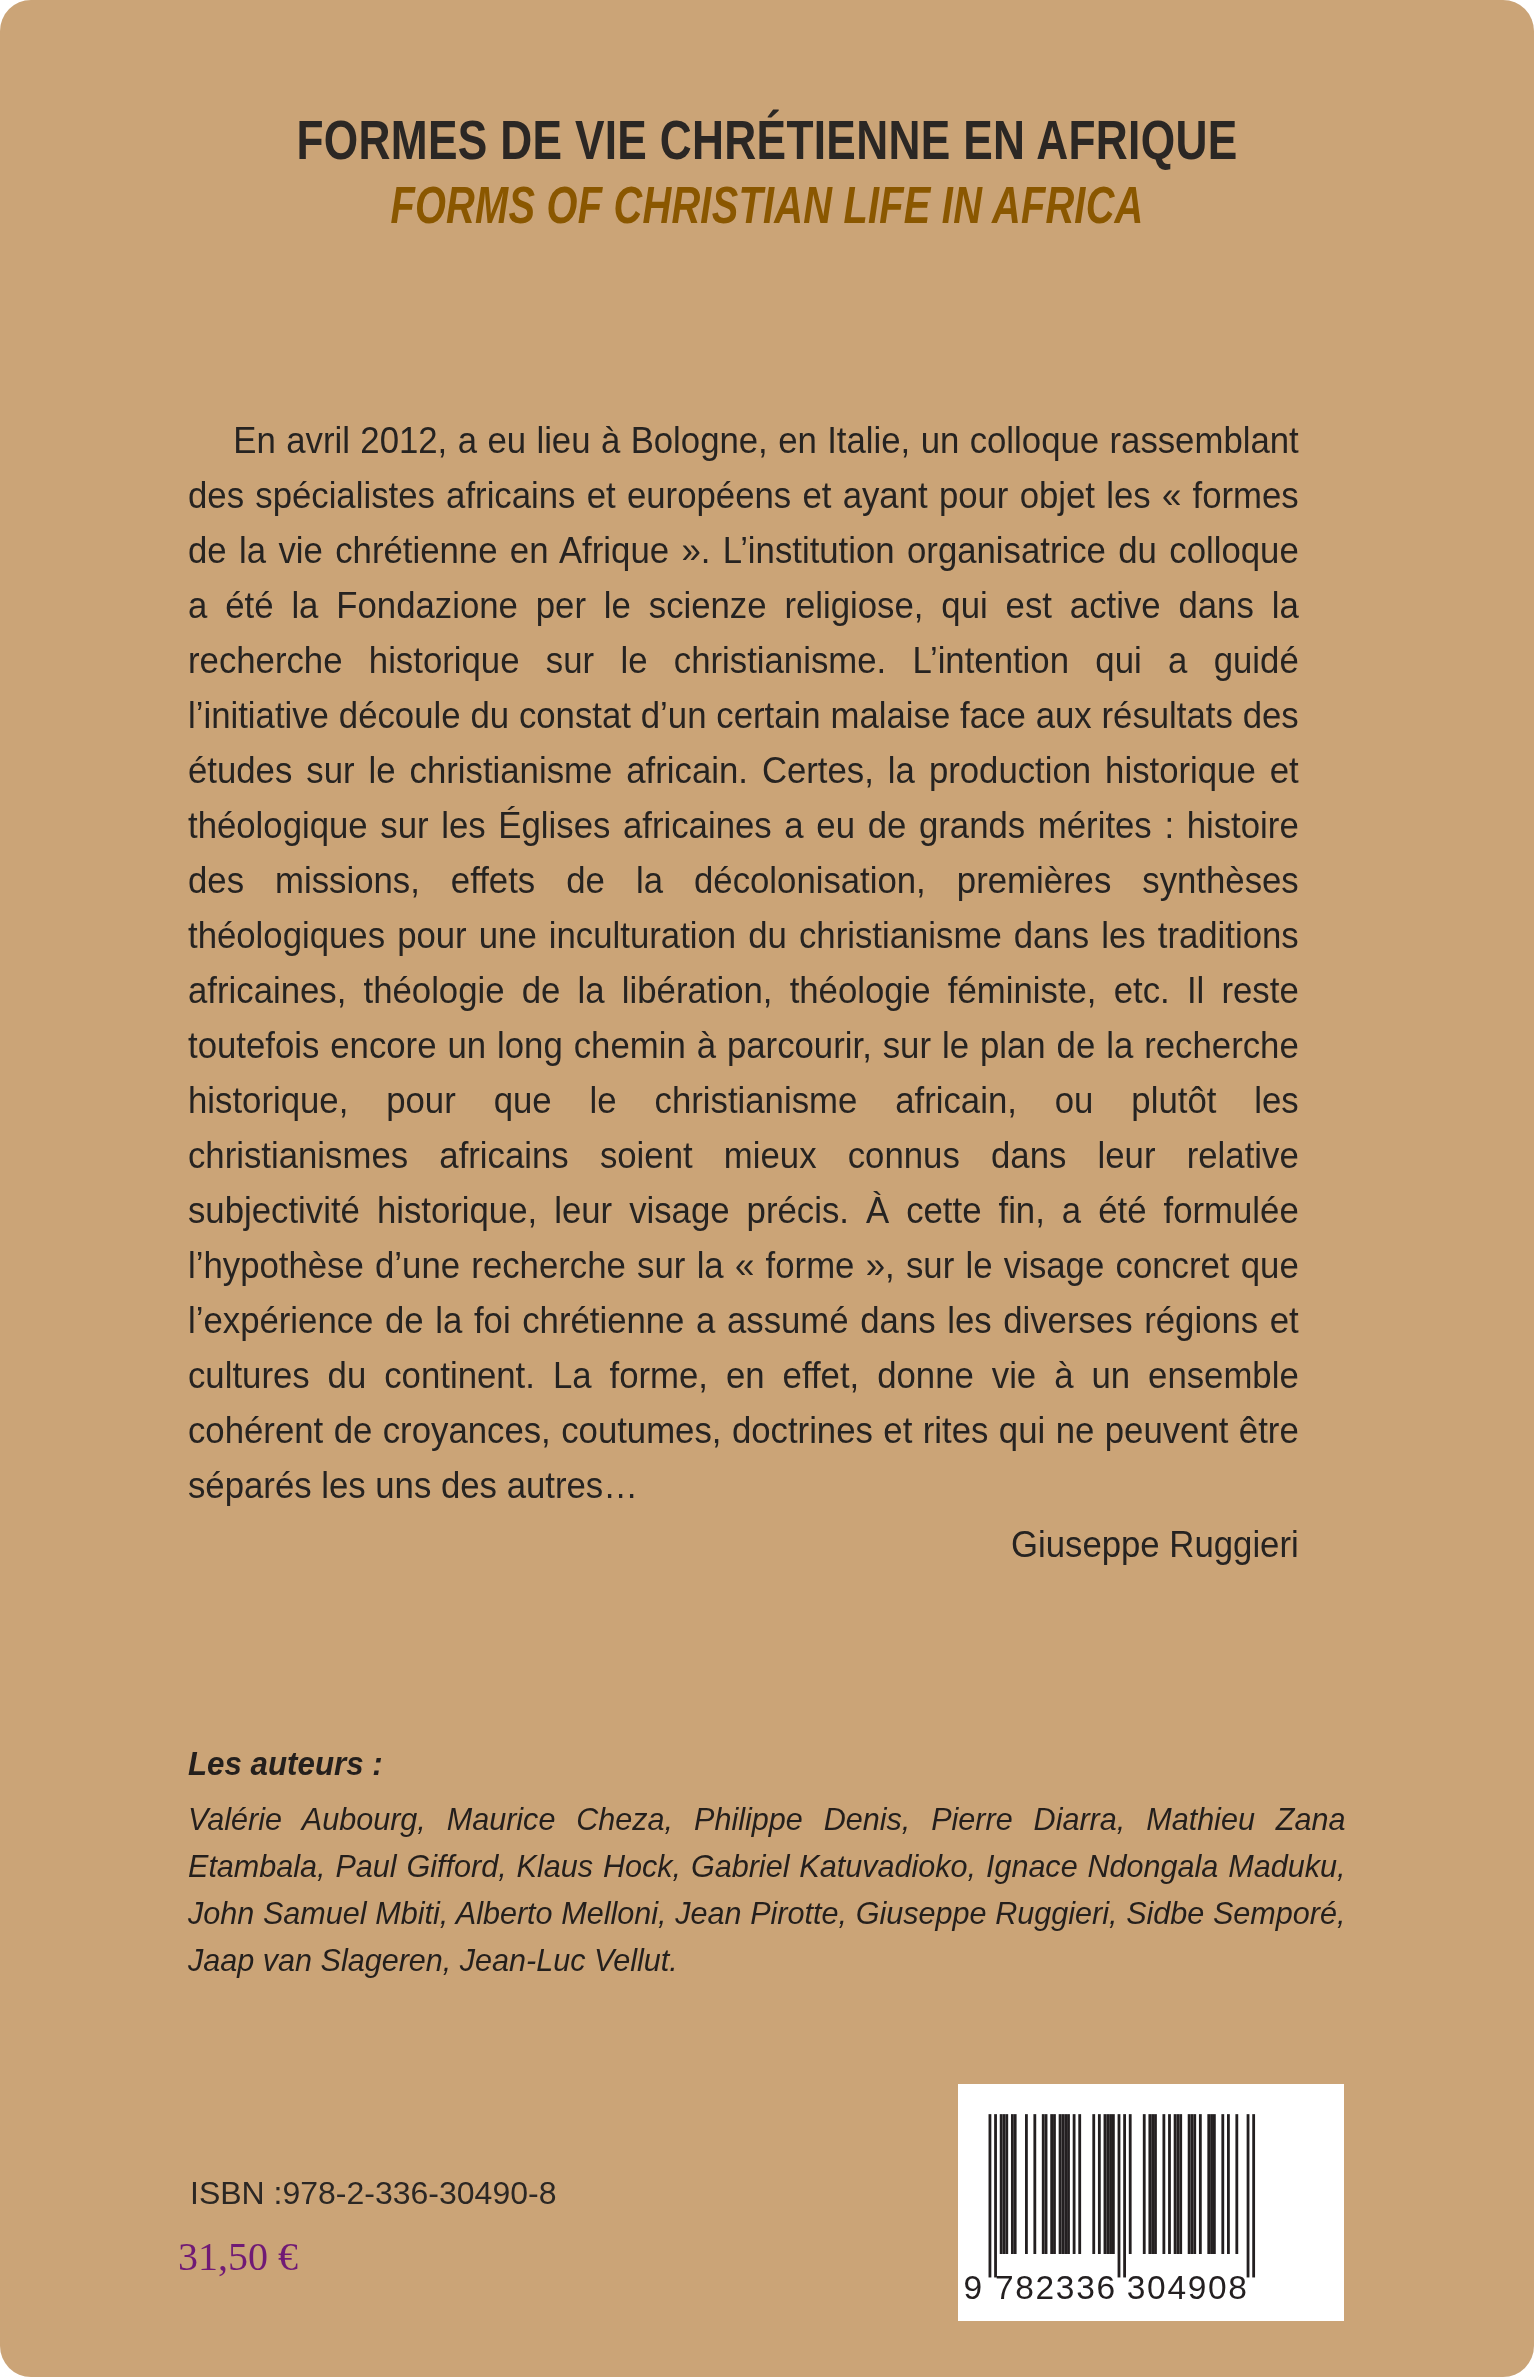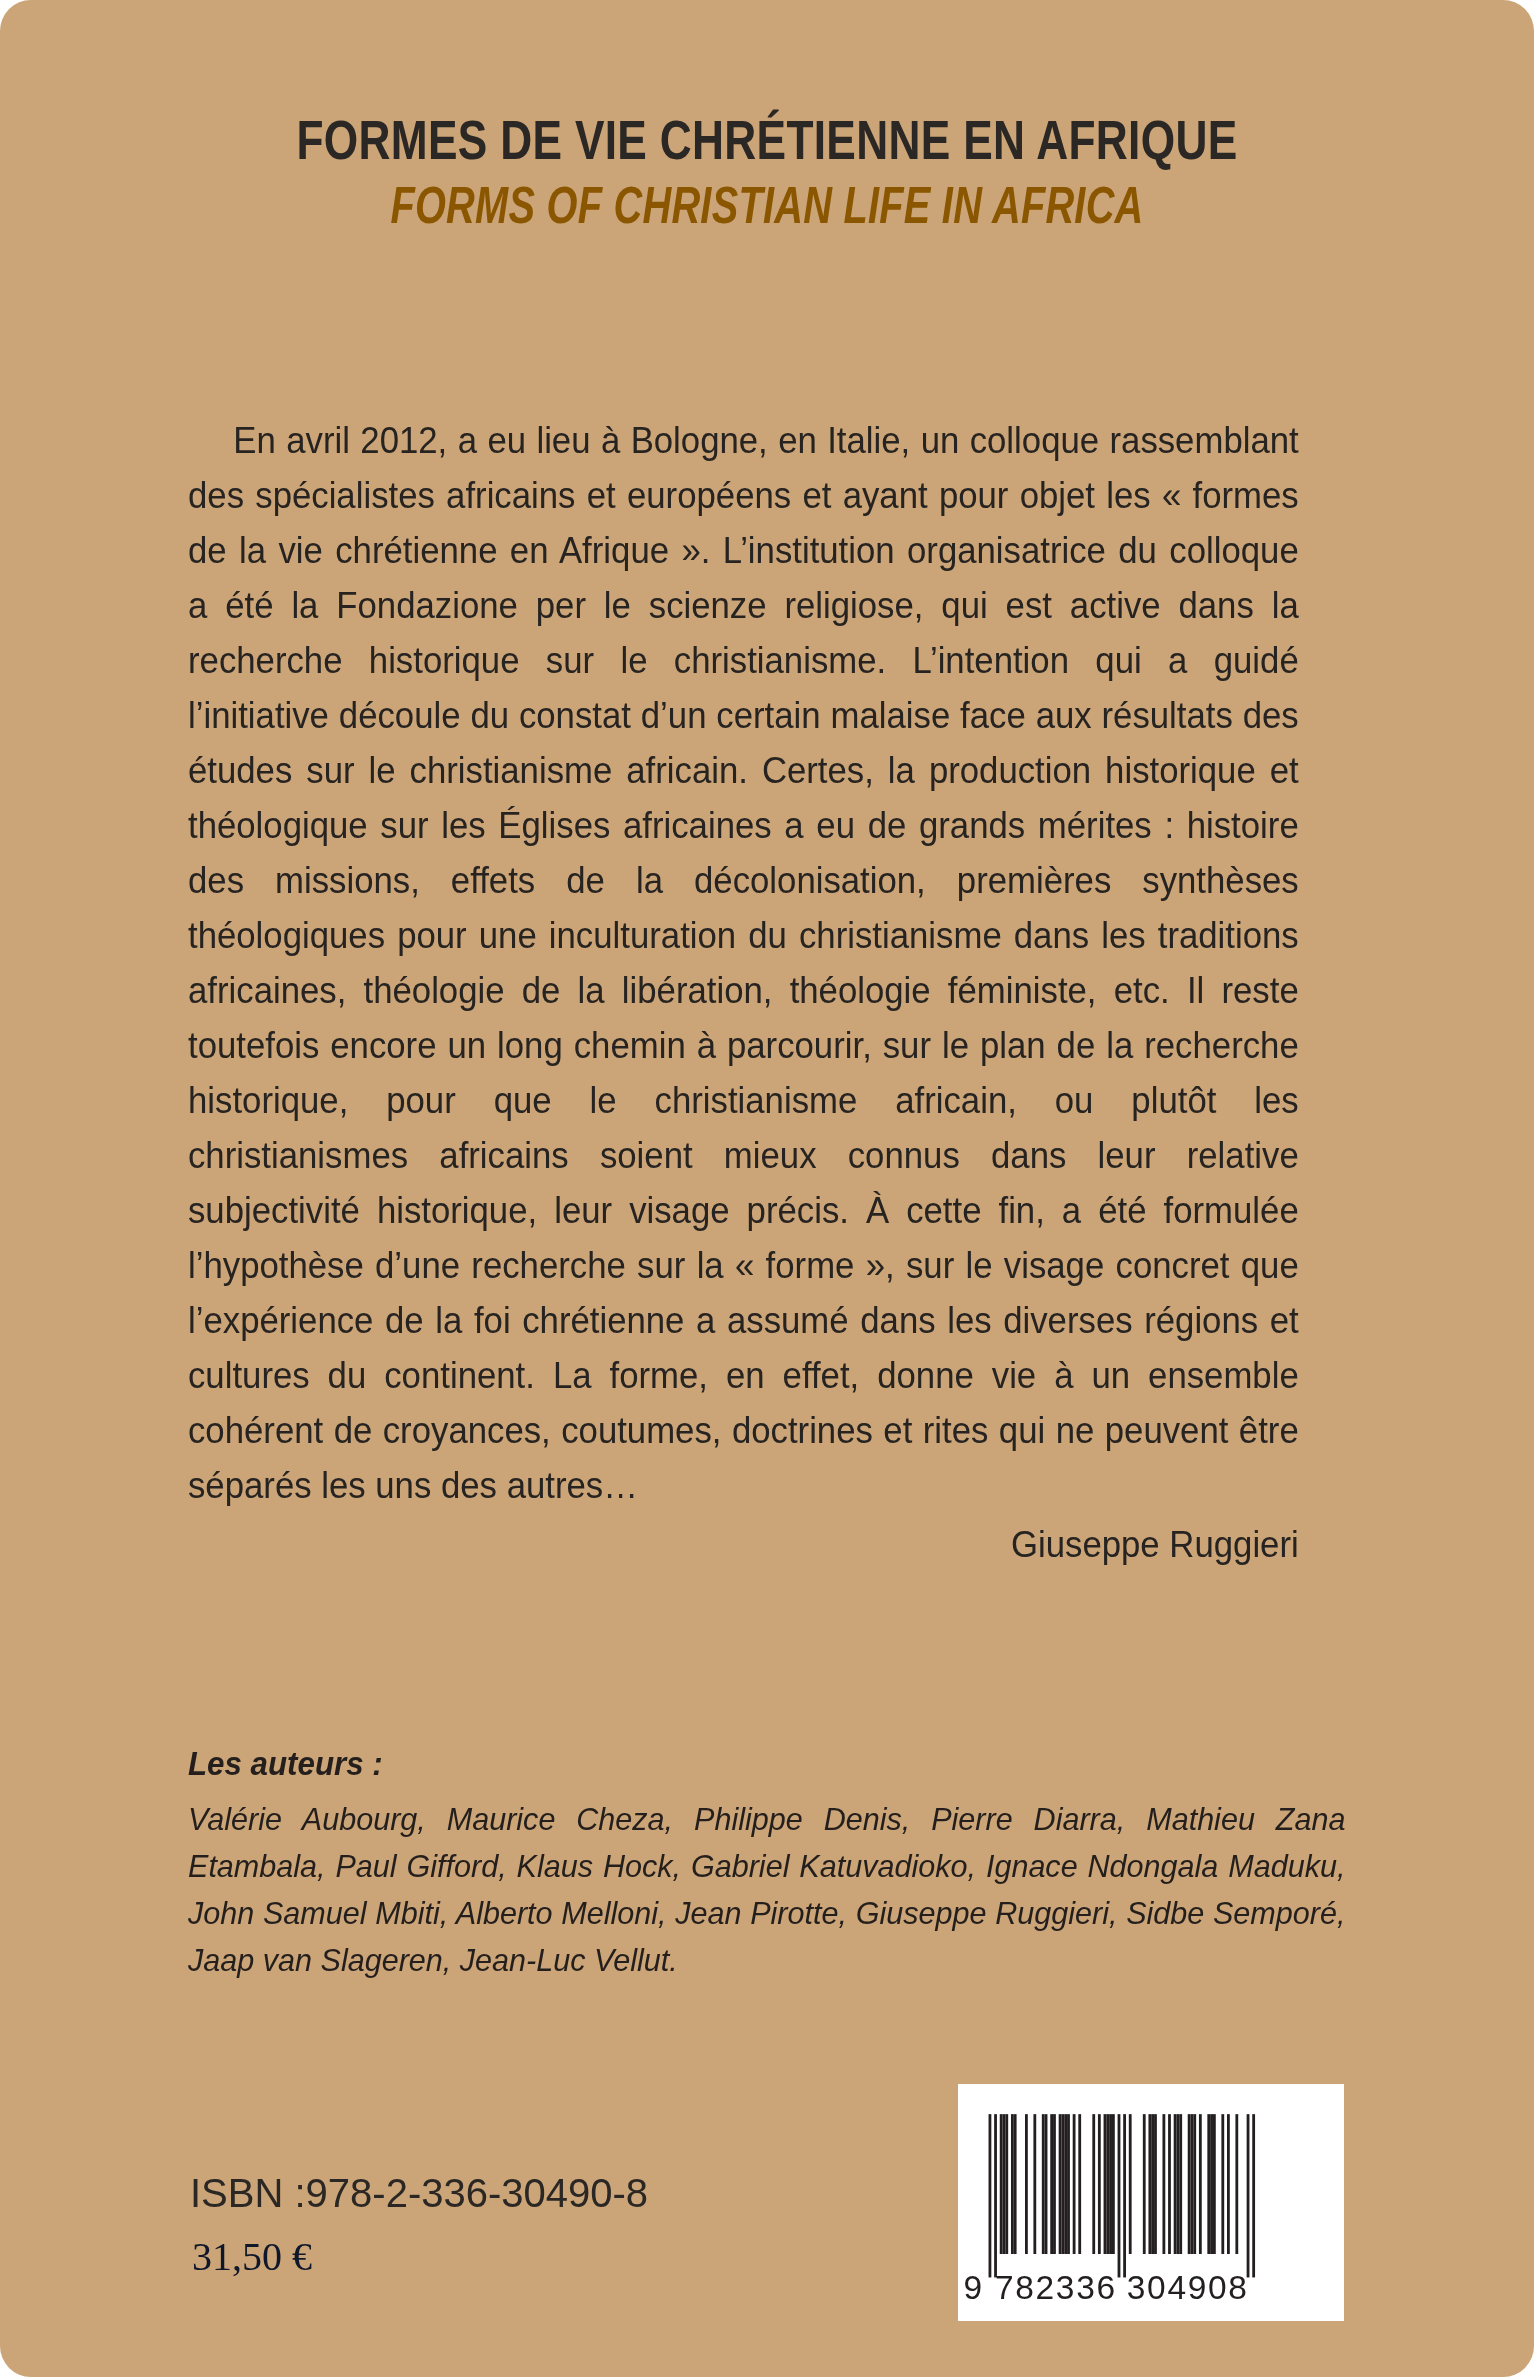--- a/index.html
+++ b/index.html
@@ -117,30 +117,30 @@
     width: 1212px;
   }
 
   
   .isbn {
     position: absolute;
     left: 190px;
     top: 2175px;
     color: #2b2724;
     font-family: "Liberation Sans", "DejaVu Sans", sans-serif;
-    font-size: 40px;
+    font-size: 32px;
     line-height: 37px;
     letter-spacing: 0px;
     white-space: nowrap;
   }
   .price {
     position: absolute;
-    left: 192px;
+    left: 178px;
     top: 2232px;
-    color: #0f172a;
+    color: #701a75;
     font-family: "Liberation Serif", "DejaVu Serif", serif;
     font-size: 40px;
     line-height: 49px;
     white-space: nowrap;
   }
 
   
   .barcode-box {
     position: absolute;
     left: 958px;

